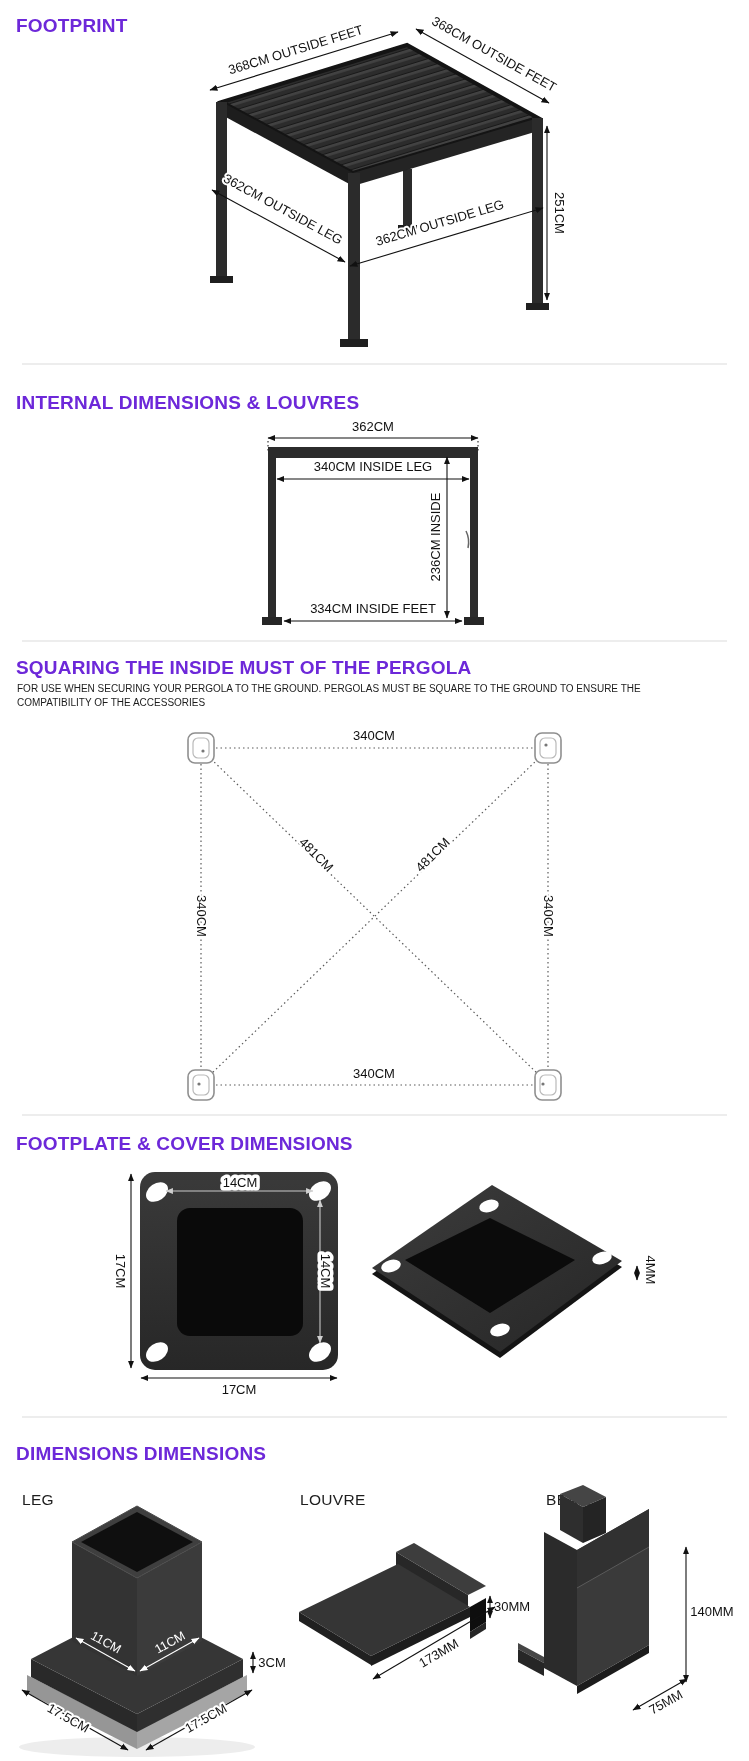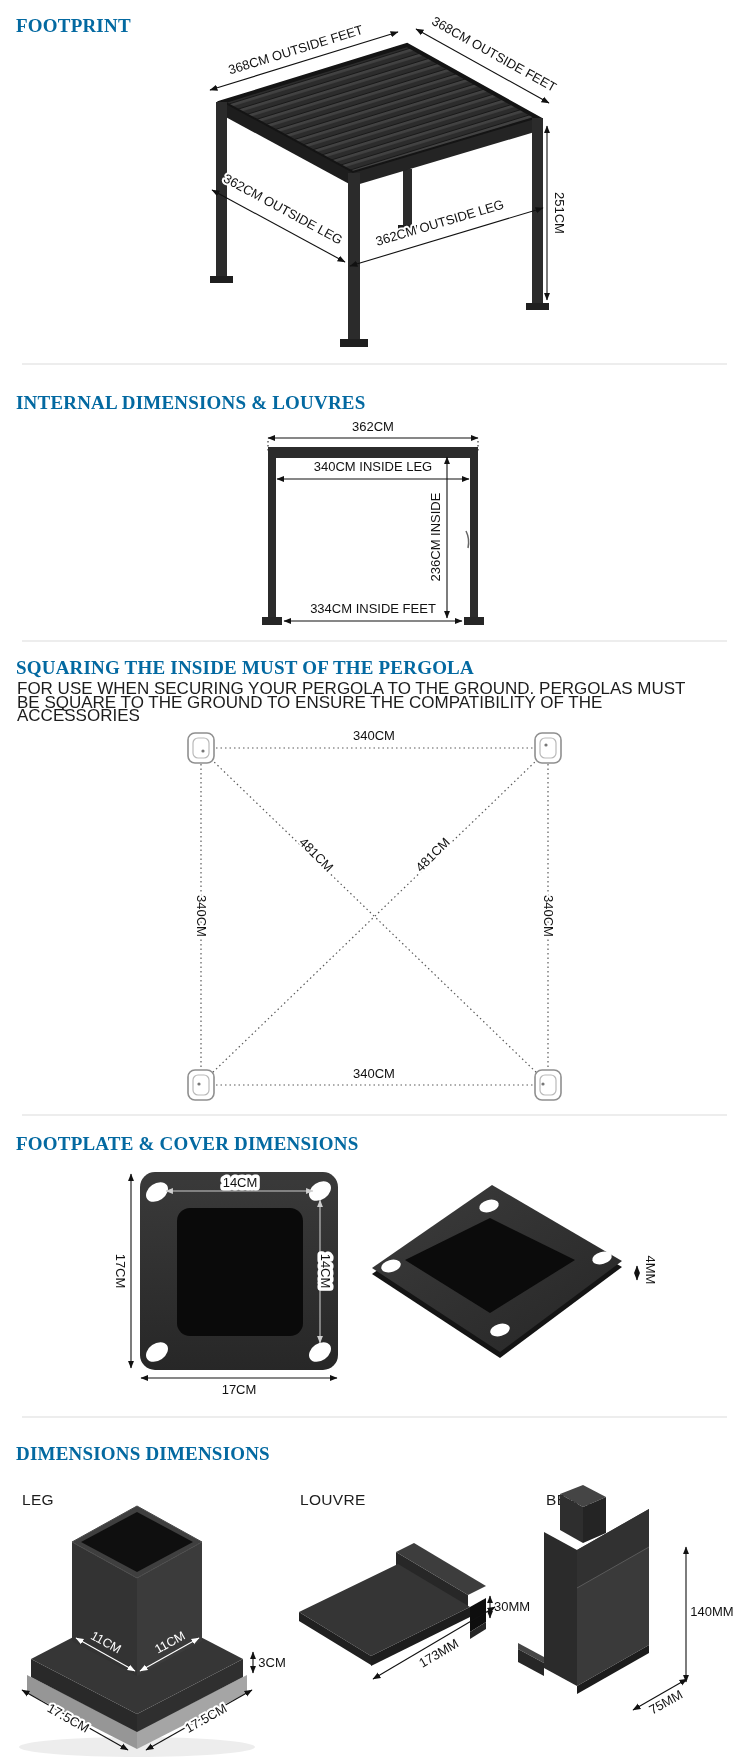--- a/index.html
+++ b/index.html
@@ -1,18 +1,18 @@
 <!DOCTYPE html>
 <html><head>
 <meta charset="utf-8">
 <style>
   html,body{margin:0;padding:0;background:#fff;}
   body{width:749px;height:1761px;position:relative;font-family:"Liberation Sans",sans-serif;overflow:hidden;}
-  .section-title{position:absolute;left:16px;font-size:19px;font-weight:700;color:#0369a1;letter-spacing:.2px;white-space:nowrap;font-family:Liberation Serif, serif;}
-  .section-sub{position:absolute;left:17px;font-size:17px;line-height:13.5px;font-weight:400;color:#1c1c1c;max-width:685px;}
+  .section-title{position:absolute;left:16px;font-size:19px;font-weight:700;color:#6d28d9;letter-spacing:.2px;white-space:nowrap;}
+  .section-sub{position:absolute;left:17px;font-size:10px;line-height:13.5px;font-weight:400;color:#1c1c1c;max-width:685px;}
   .divider{position:absolute;left:22px;width:705px;height:2px;background:#ededed;}
   svg{position:absolute;top:0;left:0;}
   text{font-family:"Liberation Sans",sans-serif;}
   .dim{font-size:13px;fill:#111;text-anchor:middle;paint-order:stroke;stroke:#fff;stroke-width:4px;stroke-linejoin:round;}
   .dimw{font-size:12.5px;fill:#fff;text-anchor:middle;}
   .dimplate{font-size:13px;fill:#111;text-anchor:middle;paint-order:stroke;stroke:#fff;stroke-width:7px;stroke-linejoin:round;}
   .complabel{font-size:15.5px;fill:#1d1d1d;letter-spacing:.3px;}
   .dline{stroke:#111;stroke-width:1.1;fill:none;}
   .dlinel{stroke:#c9c9c9;stroke-width:1.1;fill:none;}
   .dlinew{stroke:#fff;stroke-width:1.1;fill:none;}

